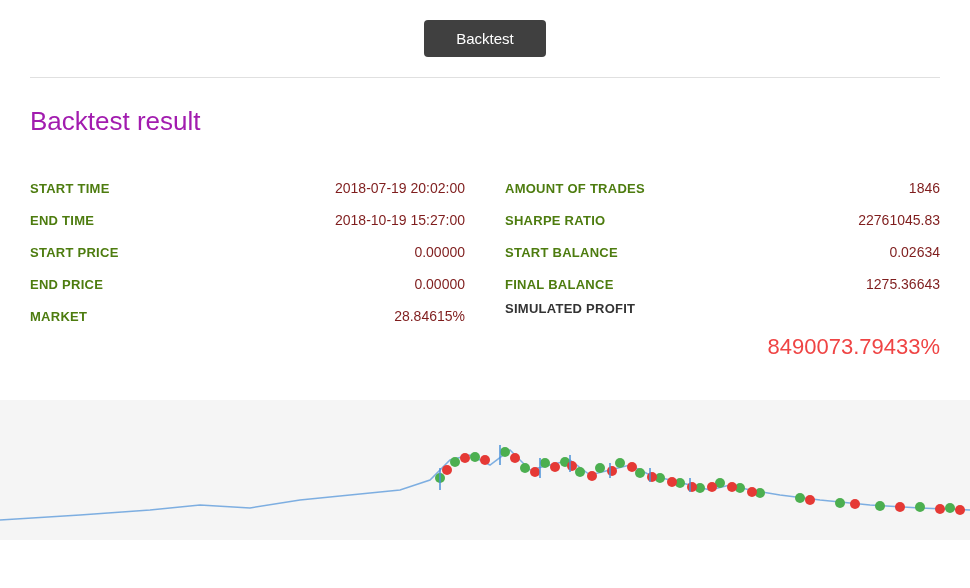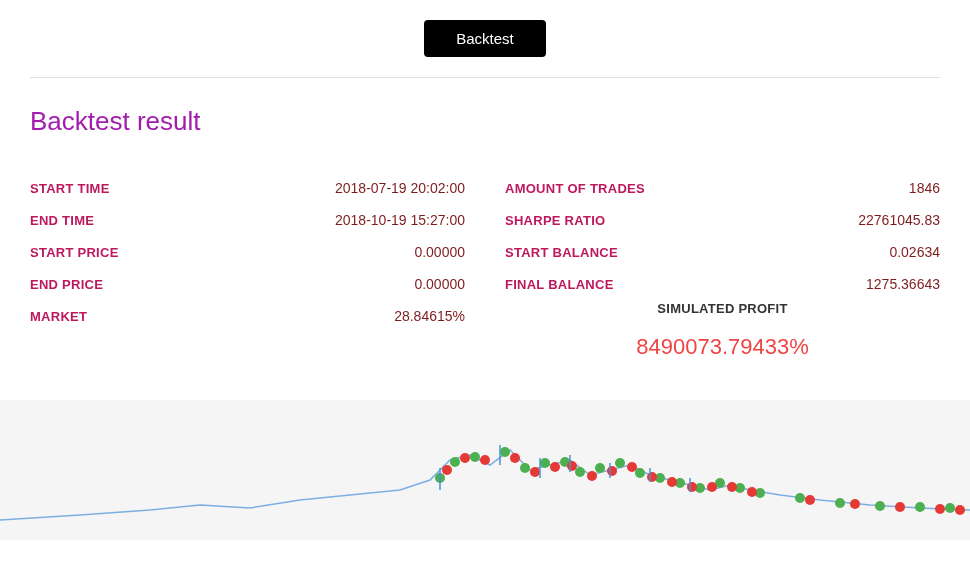--- a/index.html
+++ b/index.html
@@ -12,21 +12,21 @@
     }
 
     .top-section {
       padding: 20px 0 20px 0;
       display: flex;
       justify-content: center;
       align-items: center;
     }
 
     .backtest-button {
-      background: #000000;
+      background: #404040;
       color: white;
       border: none;
       padding: 10px 32px;
       font-size: 15px;
       border-radius: 4px;
       cursor: pointer;
     }
 
     .divider {
       border: none;
@@ -62,37 +62,36 @@
       display: flex;
       justify-content: space-between;
       align-items: baseline;
       margin-bottom: 6px;
       min-height: 26px;
     }
 
     .stat-label {
       font-weight: bold;
       font-size: 13px;
-      color: #be185d;
+      color: #4d7c0f;
       text-transform: uppercase;
       letter-spacing: 0.02em;
       margin-top: 8px;
     }
 
     .stat-value {
       font-size: 14px;
       color: #7f1d1d;
       text-align: right;
     }
 
     .simulated-profit-row {
       display: flex;
       flex-direction: column;
       margin-top: 4px;
-      align-items: center;
     }
 
     .simulated-profit-label {
       font-weight: bold;
       font-size: 13px;
       color: #333;
       text-transform: uppercase;
       letter-spacing: 0.02em;
     }
 

